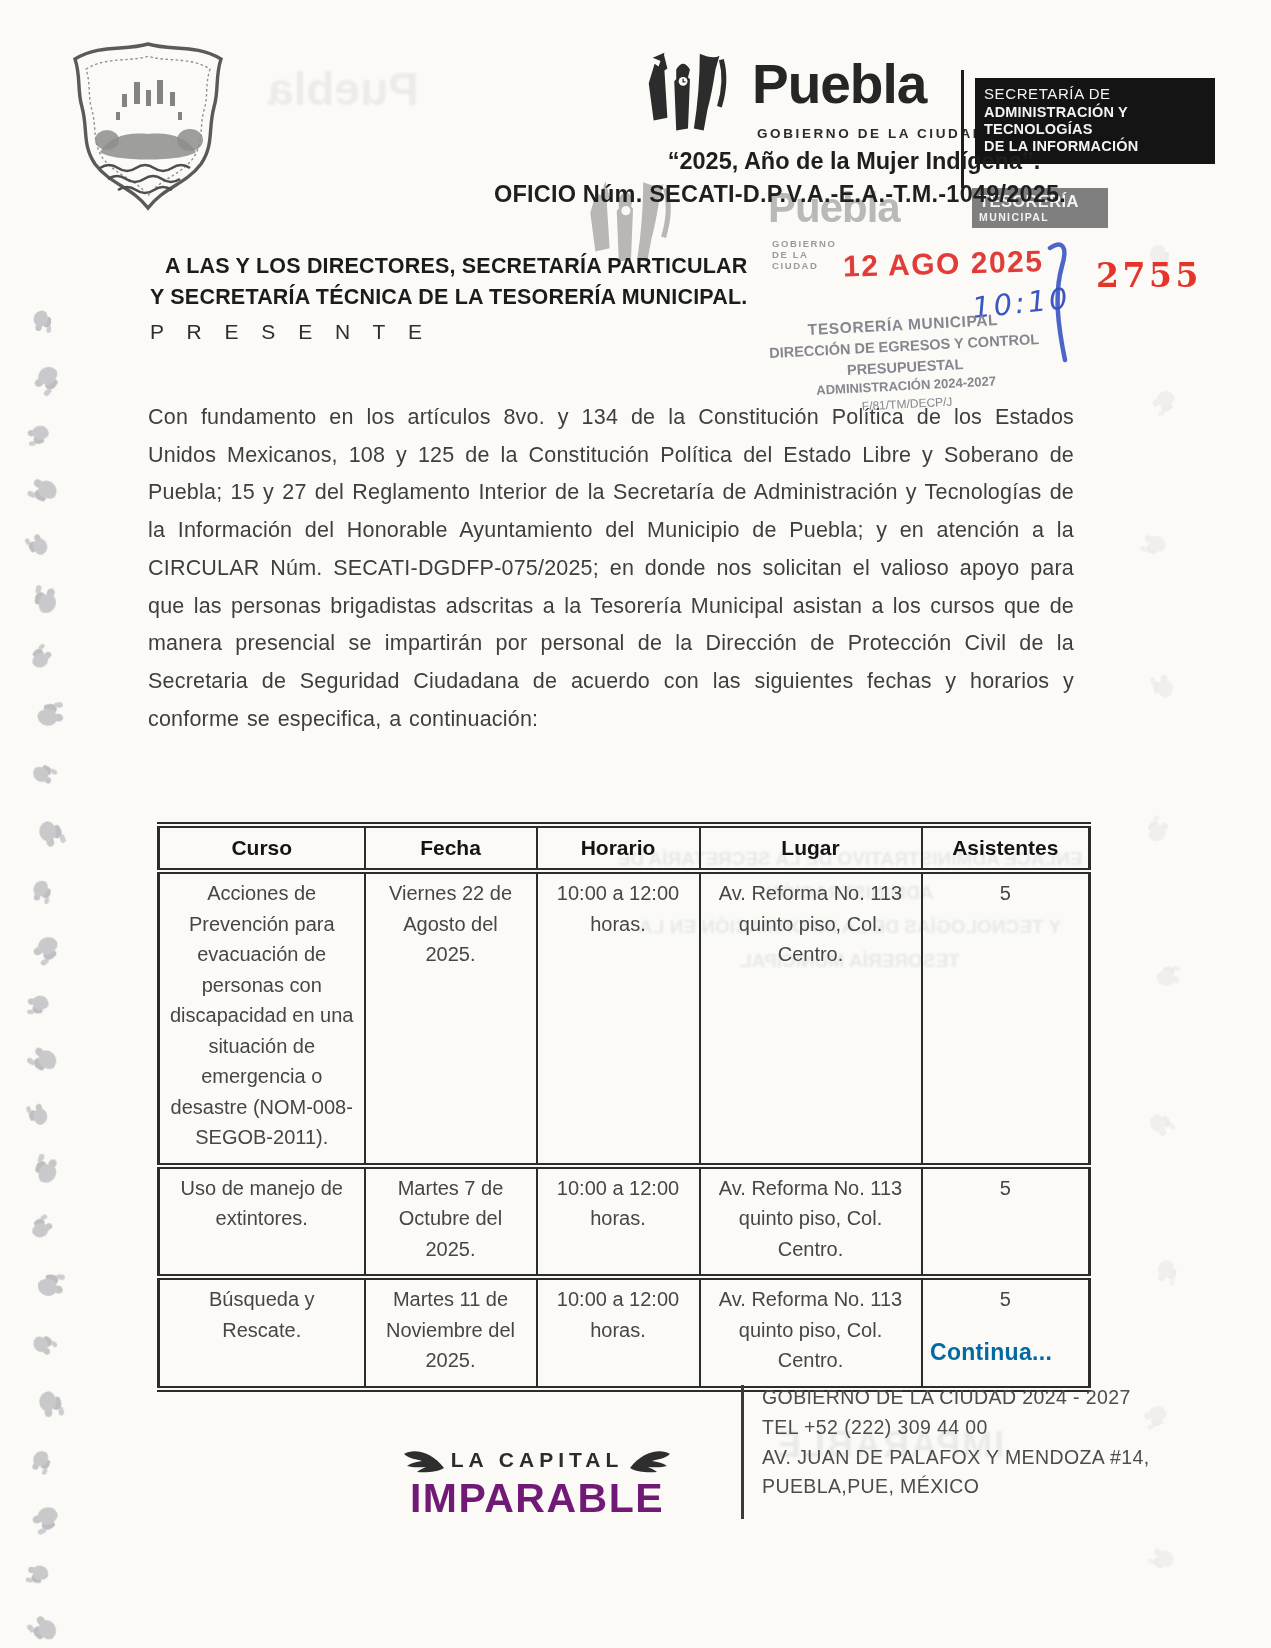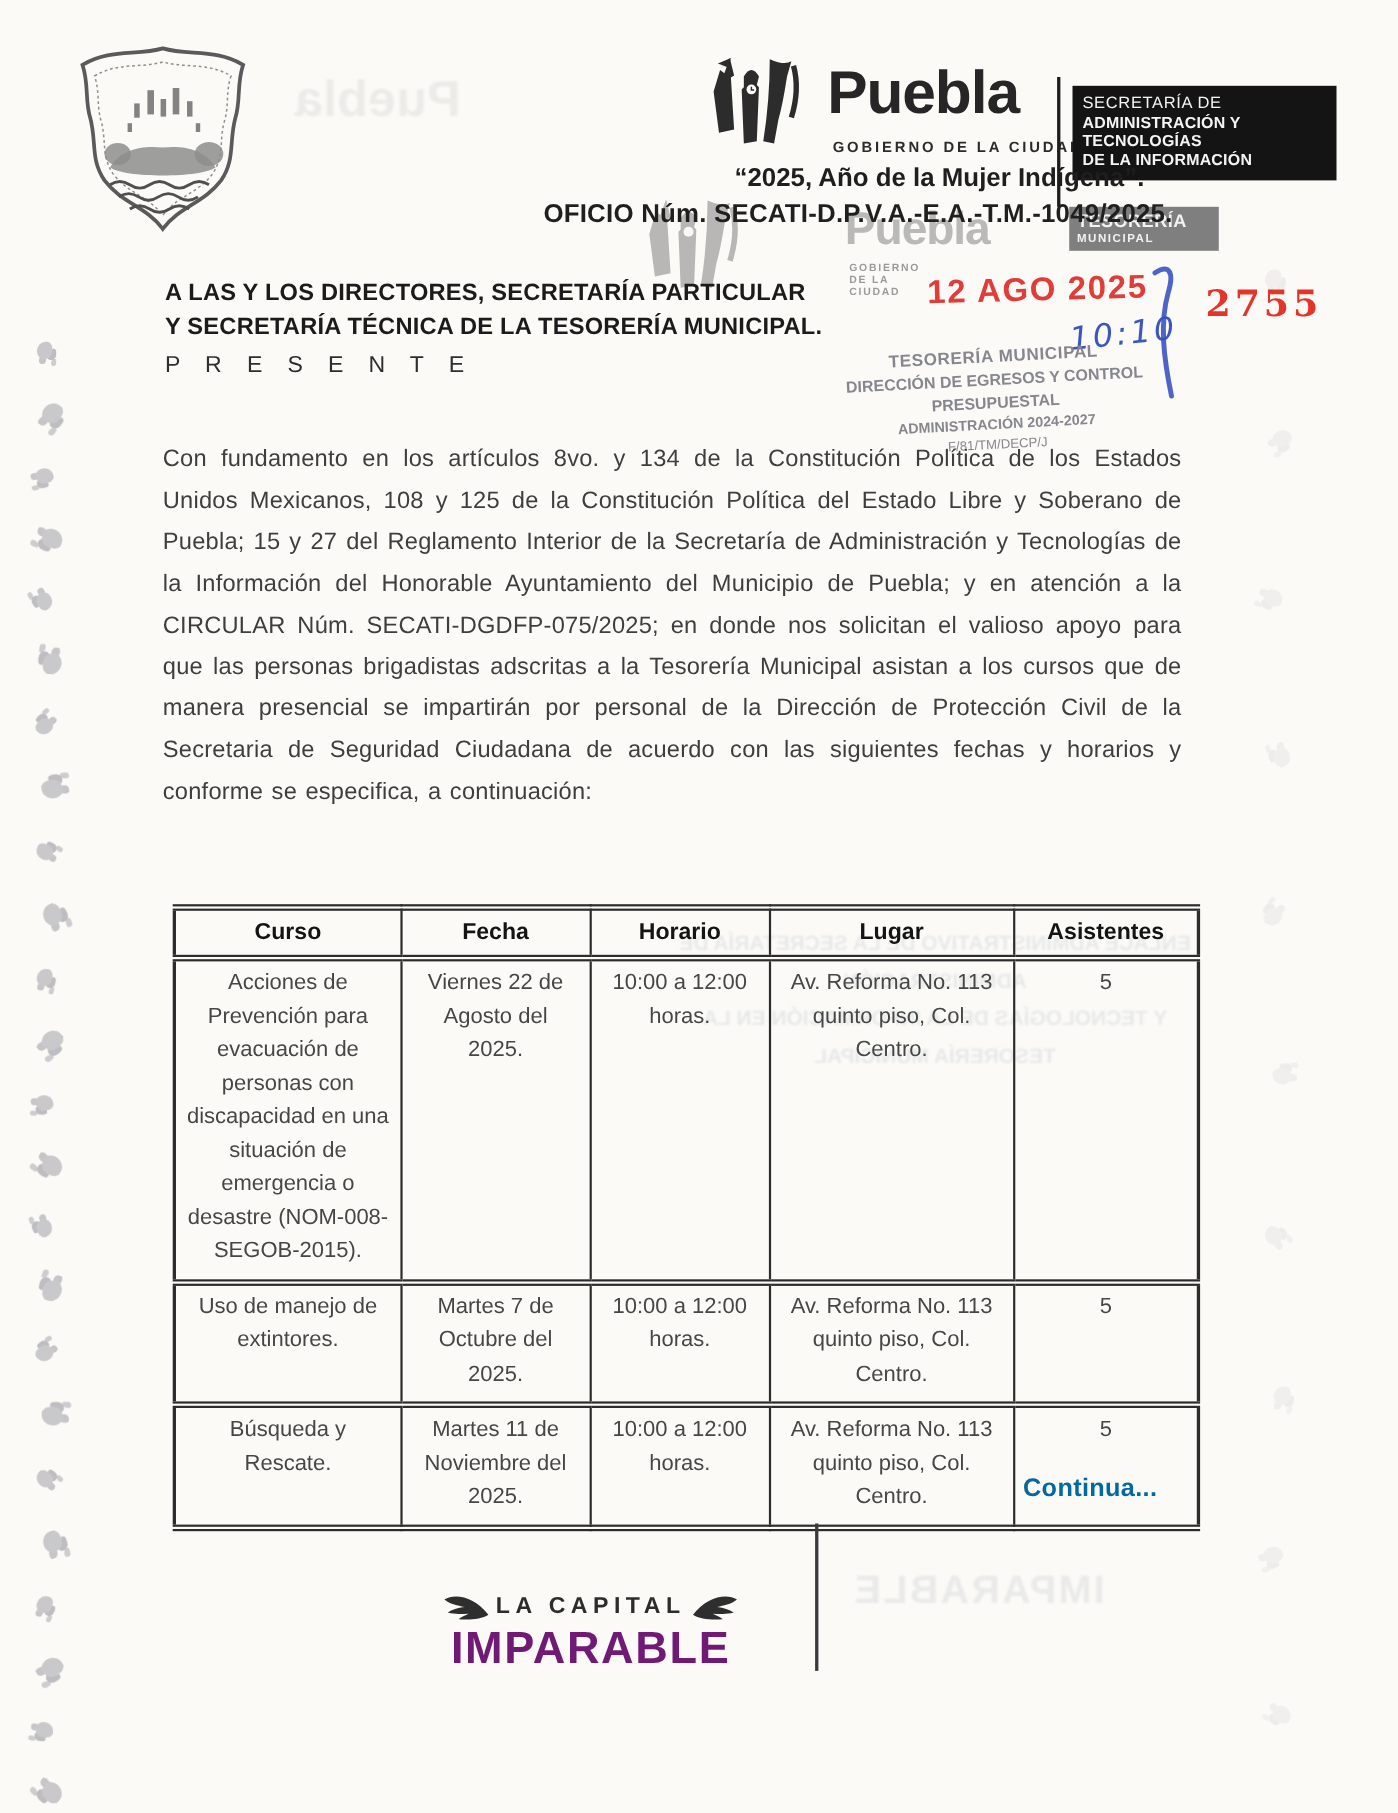--- a/index.html
+++ b/index.html
@@ -45,21 +45,21 @@
   .ghost-stamp .g-tag{position:absolute;left:216px;top:72px;font-size:9.5px;font-weight:700;letter-spacing:1.6px;color:#9a9a9a;}
   .ghost-stamp .g-box{position:absolute;left:416px;top:22px;width:122px;padding:4px 7px 5px;background:#6f6f6f;opacity:.88;color:#f1f1f1;}
   .ghost-stamp .g-box .b1{font-size:16.5px;font-weight:700;letter-spacing:.4px;}
   .ghost-stamp .g-box .b2{font-size:10.5px;font-weight:700;letter-spacing:1.4px;}
 
   
   .ghost-mirror{left:268px;top:62px;font-size:46px;font-weight:800;color:#8b8b8b;opacity:.13;transform:scaleX(-1);filter:blur(1px);}
 
   
   .recipient{left:150px;top:251px;color:#1b1b1b;}
-  .recipient .r1,.recipient .r2{font-size:21.5px;font-weight:700;line-height:31px;letter-spacing:.2px;}
+  .recipient .r1,.recipient .r2{font-size:21.5px;font-weight:700;line-height:31px;letter-spacing:.2px;text-align:right;}
   .recipient .r3{font-size:21px;font-weight:400;letter-spacing:8.5px;margin-top:7px;color:#2e2e2e;}
 
   
   .stamp-date{left:843px;top:247px;font-size:30px;font-weight:700;color:#e13c38;letter-spacing:1.5px;transform:rotate(-1.5deg);}
   .stamp-time{left:972px;top:286px;font-size:29px;font-style:italic;color:#3b55c5;letter-spacing:3px;transform:rotate(-6deg);font-family:"DejaVu Sans",sans-serif;}
   .stamp-folio{left:1096px;top:256px;font-size:33px;font-weight:700;color:#e53429;letter-spacing:3.5px;font-family:"DejaVu Serif",serif;}
   .stamp-office{left:754px;top:314px;width:302px;text-align:center;color:#86868f;transform:rotate(-3deg);font-weight:700;}
   .stamp-office .o1{font-size:15.5px;letter-spacing:.6px;}
   .stamp-office .o2{font-size:14.5px;}
   .stamp-office .o3{font-size:14.5px;}
@@ -241,21 +241,21 @@
       <tr>
         <th>Curso</th>
         <th>Fecha</th>
         <th>Horario</th>
         <th>Lugar</th>
         <th>Asistentes</th>
       </tr>
     </thead>
     <tbody>
       <tr>
-        <td>Acciones de Prevención para evacuación de personas con discapacidad en una situación de emergencia o desastre (NOM-008-SEGOB-2015).</td>
+        <td>Acciones de Prevención para evacuación de personas con discapacidad en una situación de emergencia o desastre (NOM-008-SEGOB-2011).</td>
         <td>Viernes 22 de Agosto del 2025.</td>
         <td>10:00 a 12:00 horas.</td>
         <td>Av. Reforma No. 113 quinto piso, Col. Centro.</td>
         <td>5</td>
       </tr>
       <tr>
         <td>Uso de manejo de extintores.</td>
         <td>Martes 7 de Octubre del 2025.</td>
         <td>10:00 a 12:00 horas.</td>
         <td>Av. Reforma No. 113 quinto piso, Col. Centro.</td>
@@ -282,14 +282,20 @@
       </svg>
       <span class="logo-capital">LA CAPITAL</span>
       <svg width="44" height="28" viewBox="0 0 44 28" style="transform:scaleX(-1)">
         <path d="M42,22 C30,6 12,2 2,8 C8,13 14,13 20,15 C14,16 9,17 5,20 C12,22 18,21 24,21 C20,23 17,24 15,26 C24,27 36,26 42,22 Z" fill="#2e2e2e"></path>
       </svg>
     </div>
     <div class="logo-imparable">IMPARABLE</div>
   </div>
 
   <div class="abs footer-divider"></div>
+  <div class="abs footer-info">
+    <div>GOBIERNO DE LA CIUDAD 2024 - 2027</div>
+    <div>TEL +52 (222) 309 44 00</div>
+    <div>AV. JUAN DE PALAFOX Y MENDOZA #14,</div>
+    <div>PUEBLA,PUE, MÉXICO</div>
+  </div>
 
 </div>
 
 </body></html>

